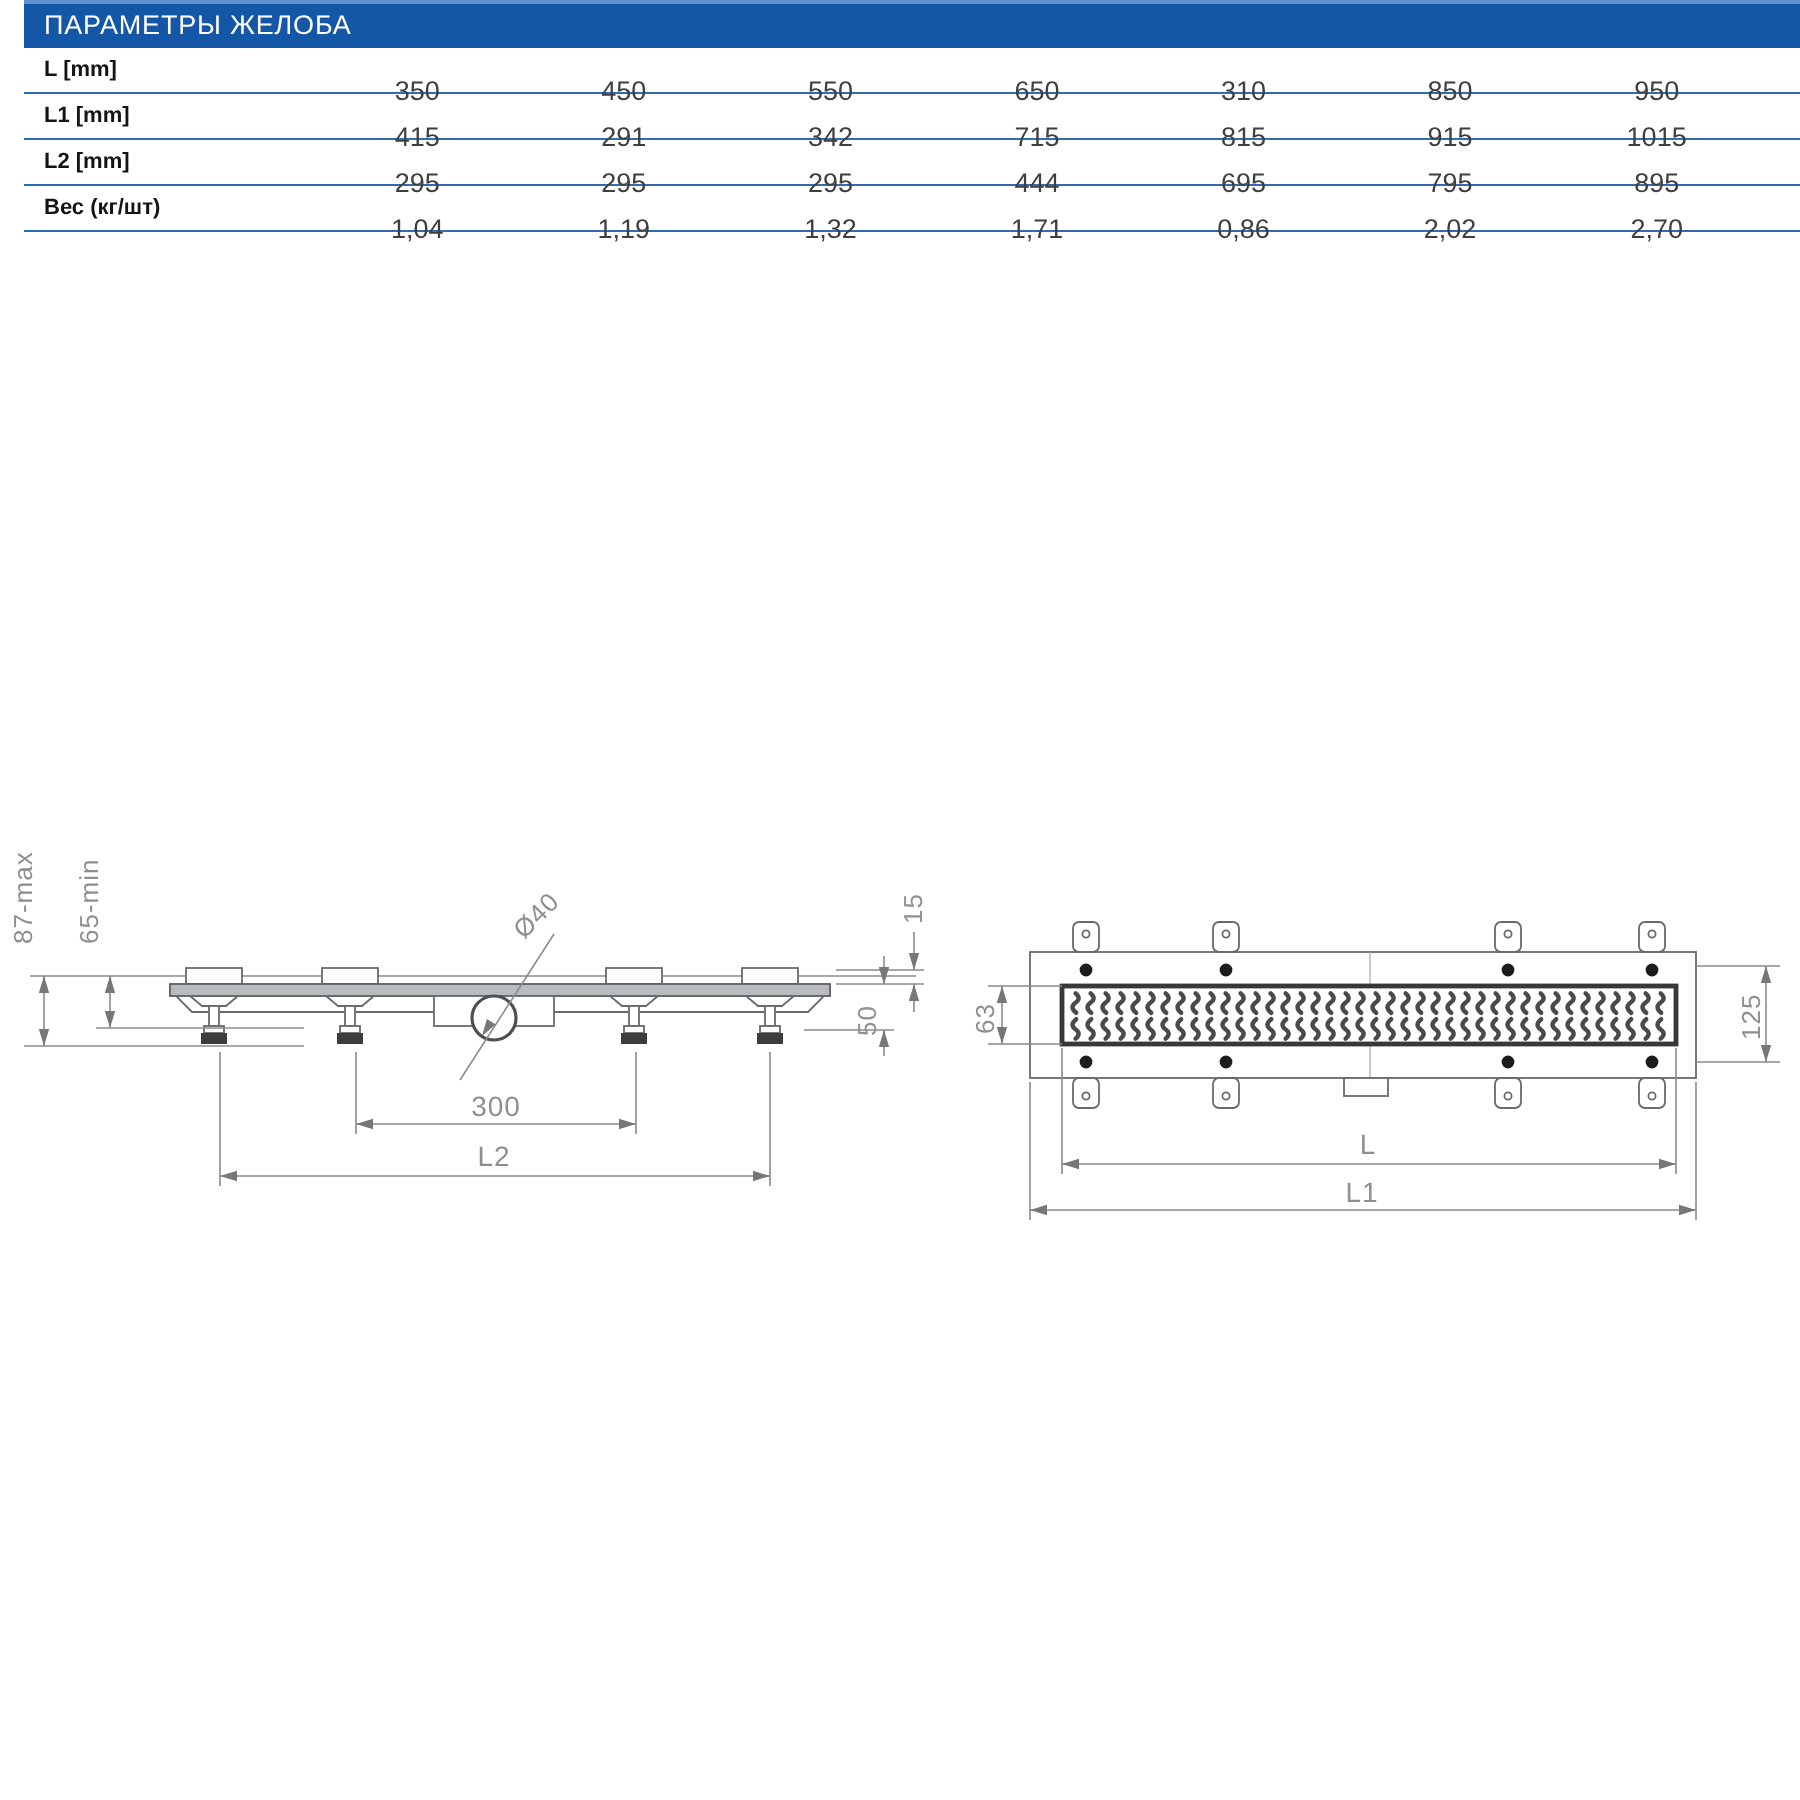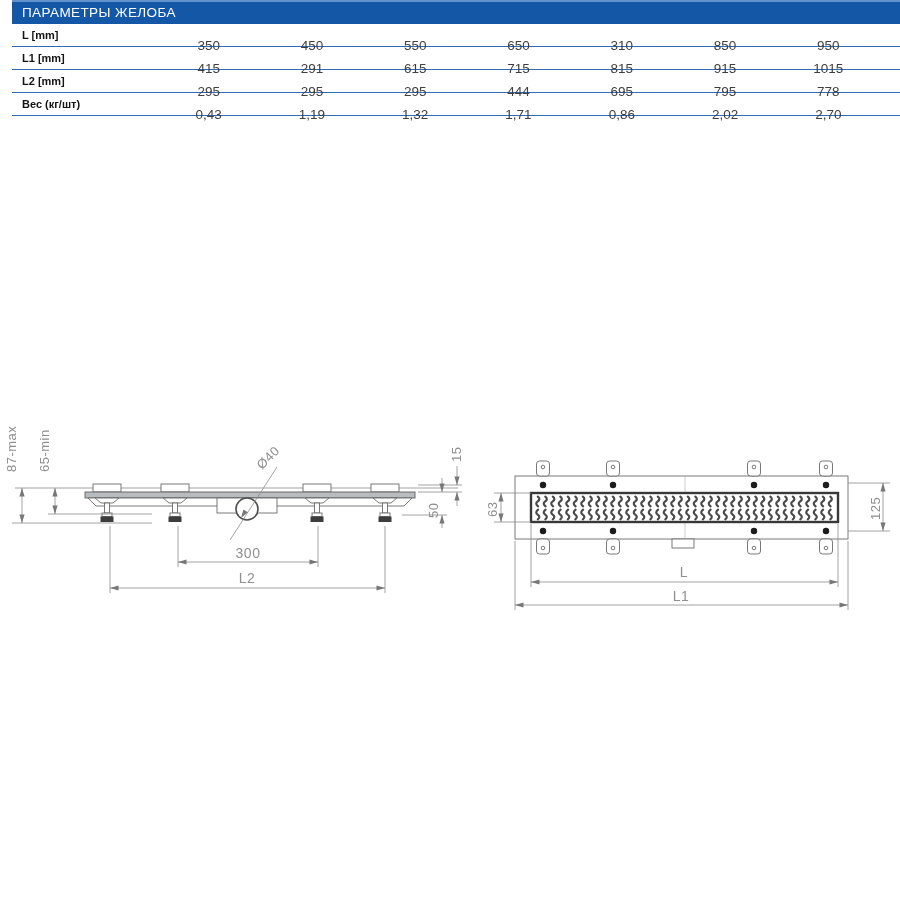--- a/index.html
+++ b/index.html
@@ -47,45 +47,45 @@
       <span>850</span>
       <span>950</span>
     </div>
   </div>
 
   <div class="prow">
     <div class="plabel">L1 [mm]</div>
     <div class="pvals">
       <span>415</span>
       <span>291</span>
-      <span>615</span>
+      <span>342</span>
       <span>715</span>
       <span>815</span>
       <span>915</span>
       <span>1015</span>
     </div>
   </div>
 
   <div class="prow">
     <div class="plabel">L2 [mm]</div>
     <div class="pvals">
       <span>295</span>
       <span>295</span>
       <span>295</span>
       <span>444</span>
       <span>695</span>
       <span>795</span>
-      <span>778</span>
+      <span>895</span>
     </div>
   </div>
 
   <div class="prow">
     <div class="plabel">Вес (кг/шт)</div>
     <div class="pvals">
-      <span>0,43</span>
+      <span>1,04</span>
       <span>1,19</span>
       <span>1,32</span>
       <span>1,71</span>
       <span>0,86</span>
       <span>2,02</span>
       <span>2,70</span>
     </div>
   </div>
 </div>
 

